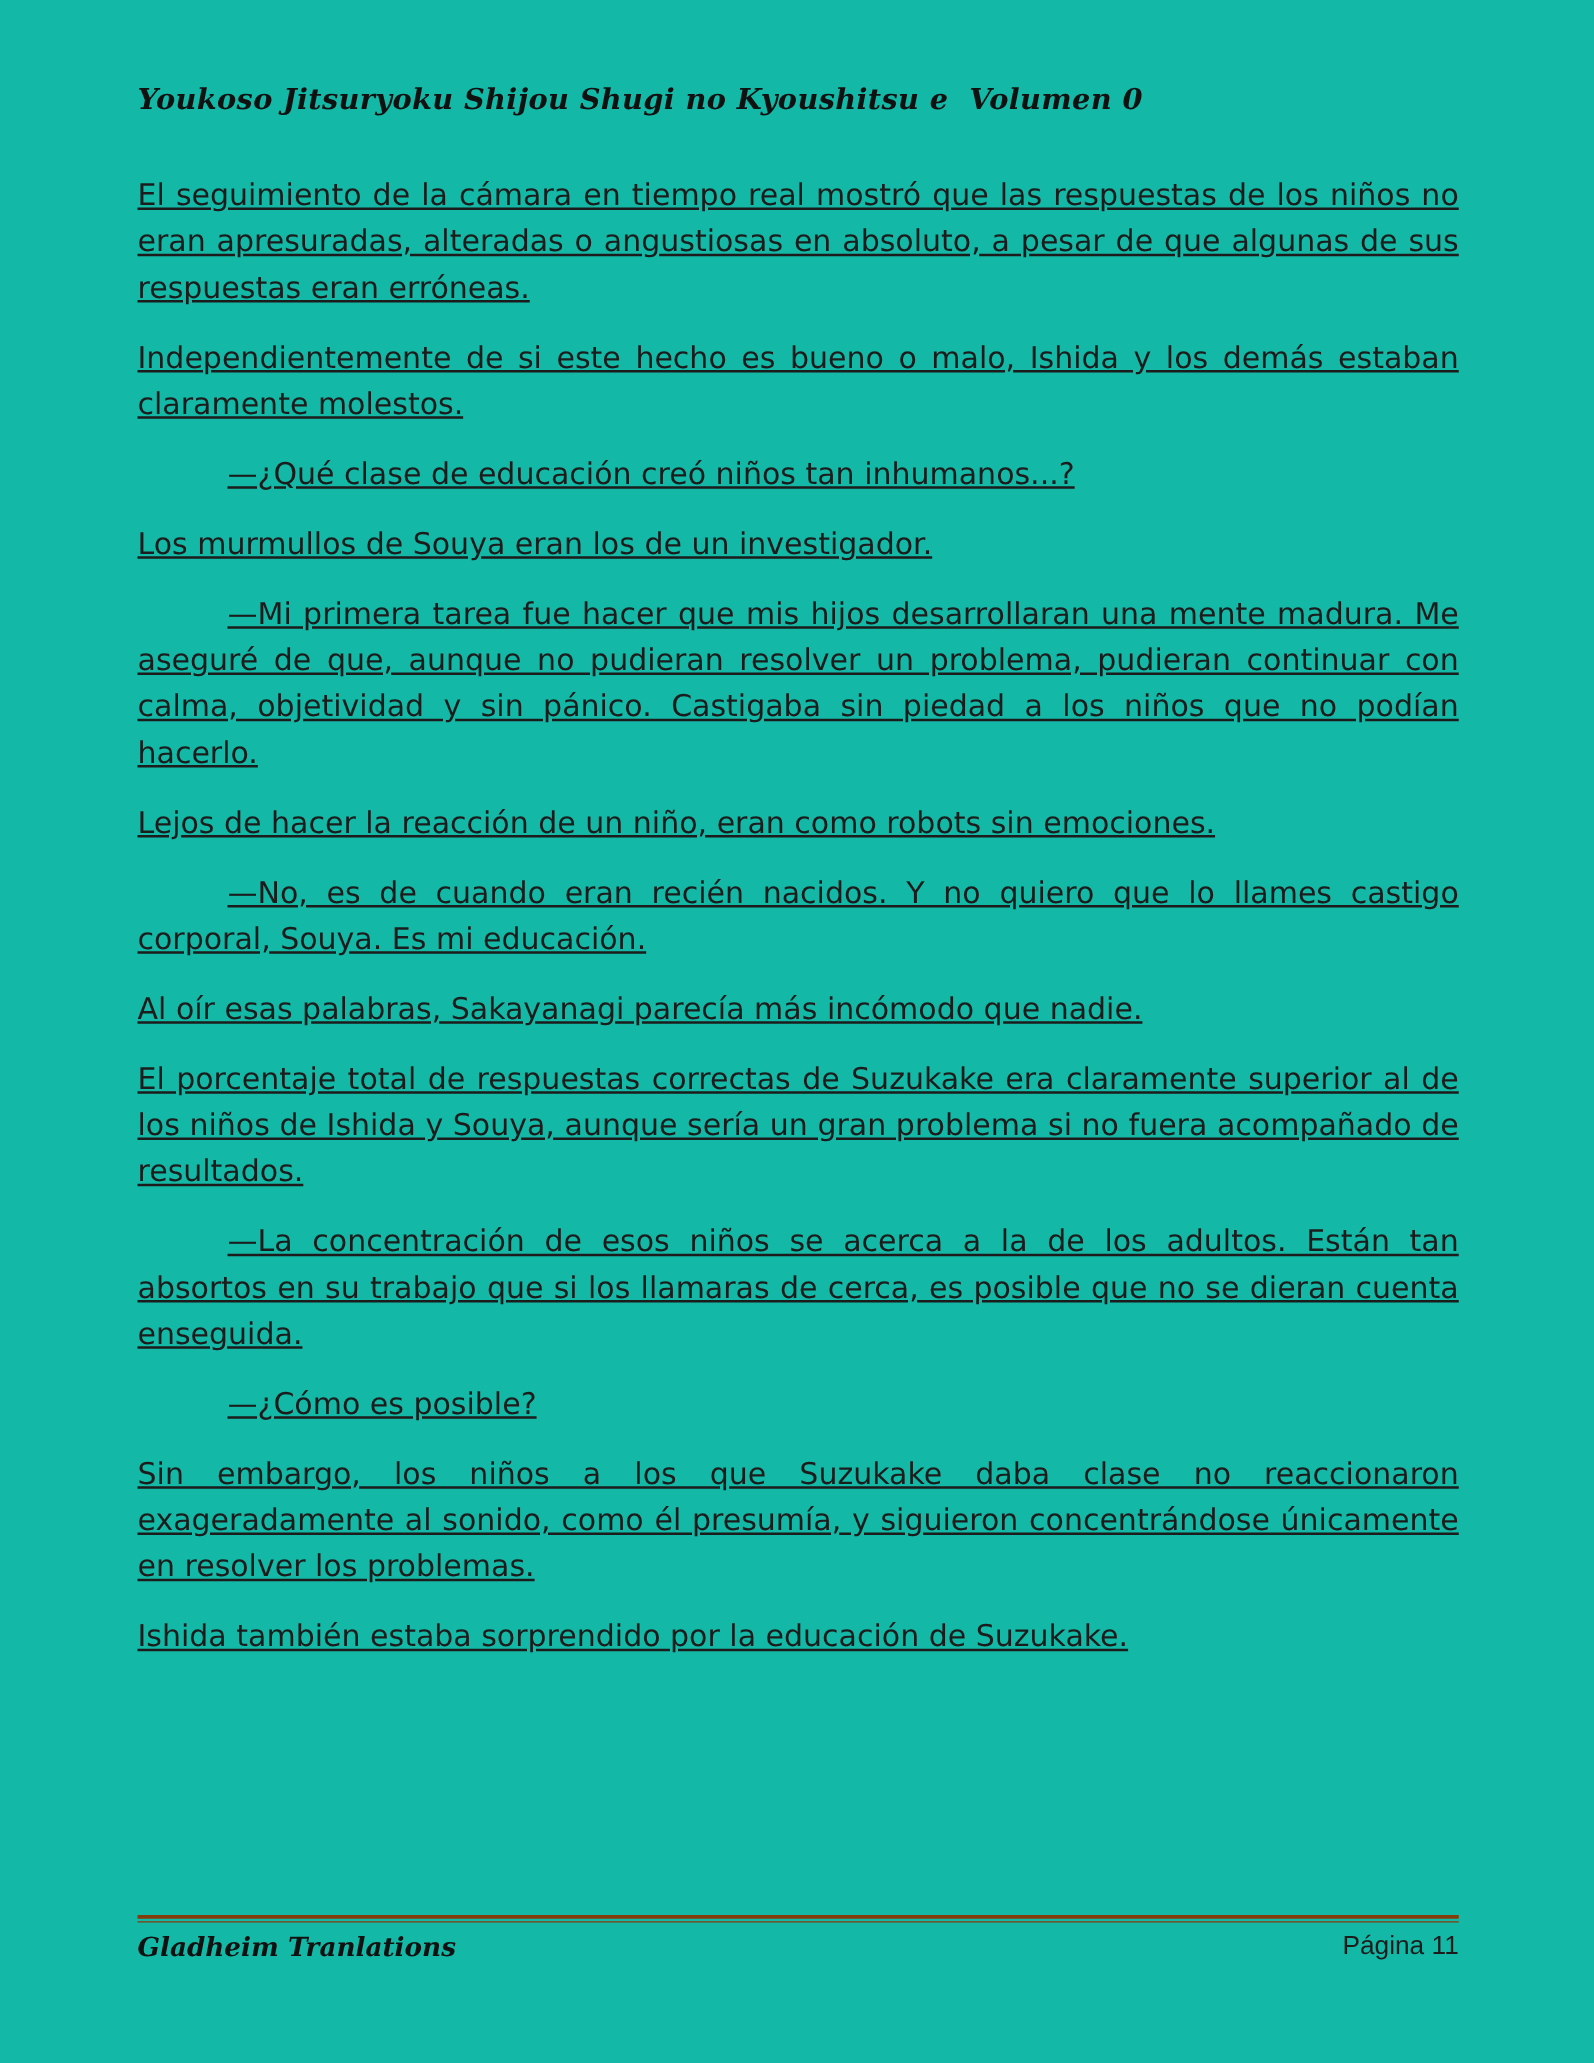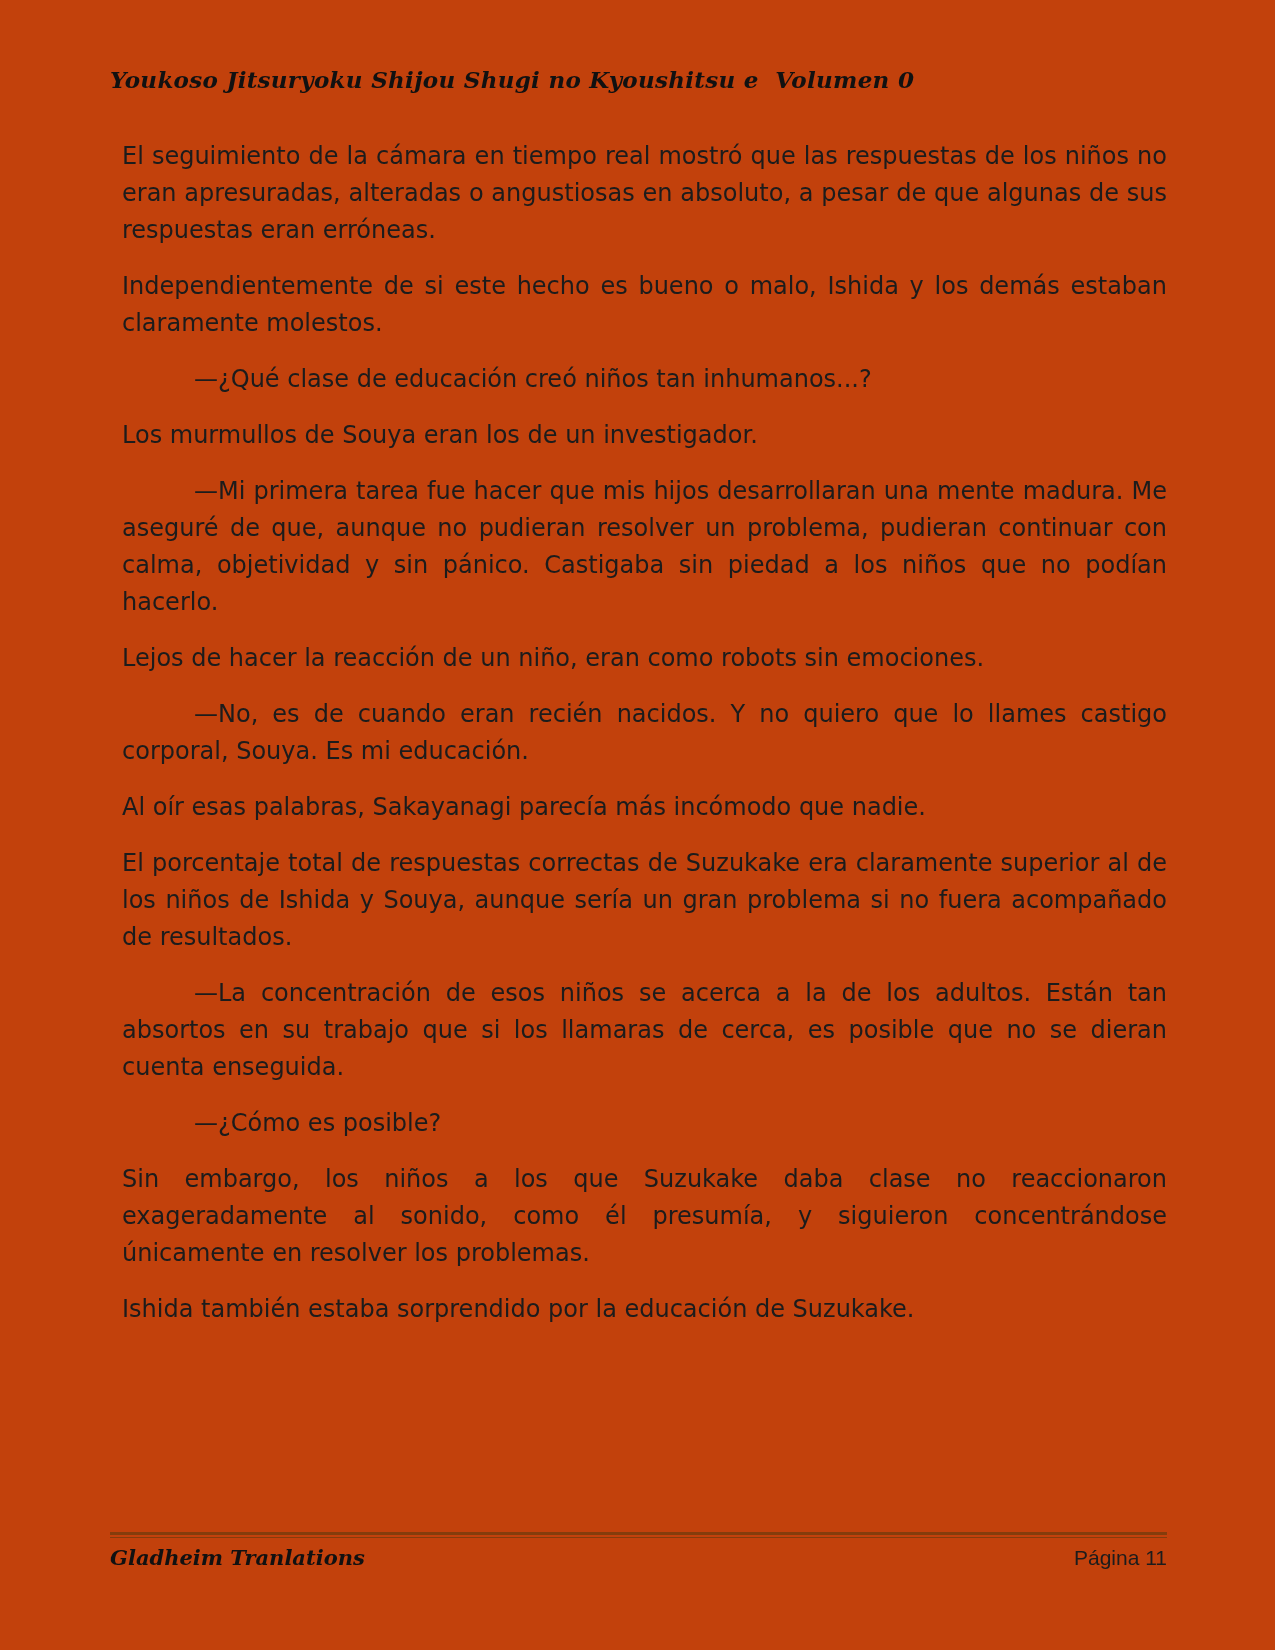--- a/index.html
+++ b/index.html
@@ -5,21 +5,21 @@
   * { margin: 0; padding: 0; box-sizing: border-box; }
 
   html, body {
     background: #ffffff;
   }
 
   .page {
     position: relative;
     width: 1275px;
     height: 1650px;
-    background: #c2410c;
+    background: #14b8a6;
     overflow: hidden;
     font-family: "DejaVu Sans", sans-serif;
     color: #1c1c1c;
   }
 
   
   .doc-header {
     position: absolute;
     top: 66px;
     left: 110px;
@@ -32,22 +32,23 @@
     font-size: 23px;
     letter-spacing: 0.3px;
     white-space: pre;
     color: #111111;
   }
 
   
   .doc-body {
     position: absolute;
     top: 138px;
-    left: 122px;
+    left: 110px;
     right: 108px;
+    text-decoration: underline;
   }
   .para {
     font-size: 24px;
     line-height: 37px;
     text-align: justify;
     margin-bottom: 19px;
     color: #1c1c1c;
   }
   .para.dialogue {
     text-indent: 72px;
@@ -62,21 +63,21 @@
   }
   .footer-rule {
     height: 6px;
     border-top: 3px solid #843C0C;
     border-bottom: 1px solid #843C0C;
   }
   .footer-row {
     margin-top: 7px;
     display: flex;
     justify-content: space-between;
-    align-items: flex-end;
+    align-items: flex-start;
   }
   .footer-left {
     font-family: "DejaVu Serif", serif;
     font-style: italic;
     font-weight: bold;
     font-size: 21px;
     color: #111111;
   }
   .footer-right {
     font-family: "Liberation Sans", sans-serif;

